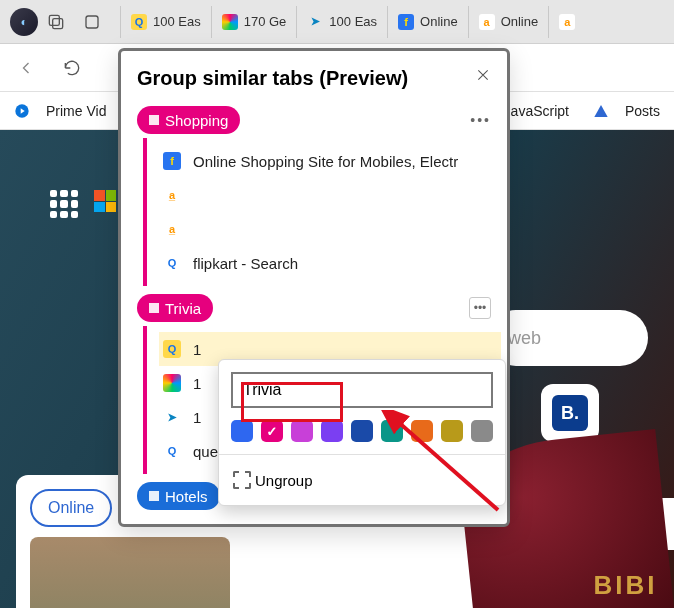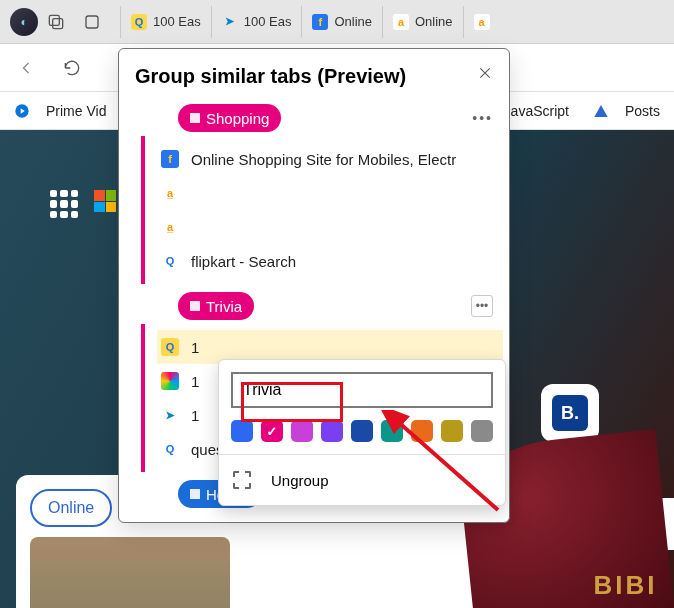--- a/index.html
+++ b/index.html
@@ -37,42 +37,42 @@
   .booking-tile { position:absolute; top:254px; right:44px; width:120px; text-align:center; color:#fff; font-size:14px; }
   .booking-tile .tile { width:58px; height:58px; border-radius:12px; background:#fff; margin:0 auto 10px; display:flex; align-items:center; justify-content:center; }
   .booking-tile .tile-inner { width:36px; height:36px; background:#0b3c8d; border-radius:6px; color:#fff; display:flex; align-items:center; justify-content:center; font-weight:bold; font-size:18px; }
 
   .nav-row { position:absolute; top:368px; right:0; height:52px; width:170px; background:#fff; display:flex; align-items:center; gap:26px; padding-left:10px; font-size:17px; color:#333; }
 
   .bible { position:absolute; bottom:0; right:0; width:200px; height:180px; background:radial-gradient(ellipse at 30% 30%, #8a2030, #4a0a12); border-top-left-radius:100px 60px; transform:rotate(-6deg); transform-origin: bottom right; overflow:hidden; }
   .bible-text { position:absolute; bottom:12px; right:14px; color:#d0a040; font-size:26px; letter-spacing:3px; font-weight:bold; transform:rotate(6deg); }
 
   
-  .popup { position:absolute; top:48px; left:118px; width:392px; background:#fff; border:1px solid #737373; border-radius:6px; box-shadow:0 8px 24px rgba(0,0,0,.15); padding:16px 6px 10px 16px; z-index:10; }
+  .popup { position:absolute; top:48px; left:118px; width:392px; background:#fff; border:3px solid #737373; border-radius:6px; box-shadow:0 8px 24px rgba(0,0,0,.15); padding:16px 6px 10px 16px; z-index:10; }
   .popup-title { font-size:20px; font-weight:600; margin-bottom:16px; }
   .popup-close { position:absolute; top:12px; right:12px; width:24px; height:24px; display:flex; align-items:center; justify-content:center; color:#555; font-size:16px; }
 
-  .group-chip { display:inline-flex; align-items:center; gap:6px; height:28px; padding:0 12px; border-radius:14px; color:#fff; font-size:15px;margin-left:43px; }
+  .group-chip { display:inline-flex; align-items:center; gap:6px; height:28px; padding:0 12px; border-radius:14px; color:#fff; font-size:15px; }
   .group-chip .sq { width:10px; height:10px; background:rgba(255,255,255,.9); }
   .group-row { display:flex; align-items:center; justify-content:space-between; margin:8px 0 4px; padding-right:10px; }
   .dots { color:#666; letter-spacing:2px; font-size:14px; }
 
   .tablist { border-left:4px solid; margin-left:6px; padding:6px 0 6px 12px; }
   .tab-item { display:flex; align-items:center; gap:12px; padding:8px 4px; font-size:15px; color:#222; white-space:nowrap; overflow:hidden; }
   .tab-item .ti-icon { width:18px; height:18px; display:flex; align-items:center; justify-content:center; border-radius:3px; font-size:11px; font-weight:bold; flex-shrink:0; }
 
   
   .flyout { position:absolute; top:359px; left:218px; width:288px; background:#fff; border:1px solid #d8d8d8; border-radius:6px; box-shadow:0 6px 18px rgba(0,0,0,.2); padding:12px; z-index:12; }
   .flyout input { width:100%; height:36px; border:2px solid #7a7a7a; padding:0 10px; font-size:16px; outline:none; }
   .redbox-input { position:absolute; top:10px; left:10px; width:102px; height:40px; border:3px solid #e01020; pointer-events:none; }
   .swatches { display:flex; gap:8px; margin-top:12px; }
   .swatch { width:22px; height:22px; border-radius:5px; display:flex; align-items:center; justify-content:center; }
   .swatch.sel::after { content:"✓"; color:#fff; font-size:13px; font-weight:bold; }
   .divider { height:1px; background:#e0e0e0; margin:12px -12px; }
-  .ungroup { display:flex; align-items:center; gap:20px; font-size:15px; padding:4px 2px; }
+  .ungroup { display:flex; align-items:center; gap:4px; font-size:15px; padding:4px 2px; }
   .ungroup .ug-icon { width:18px; height:18px; border:2px dashed #666; border-radius:2px; position:relative; }
 
   .dots-box { width:22px; height:22px; border:1px solid #c8c8c8; border-radius:3px; display:flex; align-items:center; justify-content:center; color:#666; font-size:12px; }
 
   
   .arrow { position:absolute; z-index:20; pointer-events:none; }
 
   
   .ico-yellow { background:#ffd84a; color:#1a73e8; }
   .ico-flip { background:#2874f0; color:#ffdc00; }
@@ -96,20 +96,24 @@
     <svg width="18" height="18" viewBox="0 0 24 24" fill="none" stroke="#555" stroke-width="1.8">
         <rect x="4" y="4" width="16" height="16" rx="3"></rect>
       </svg>
   </div>
   <div class="tabs">
     <div class="tab">
         <span class="favicon ico-yellow">Q</span>
         <span>100 Eas</span>
       </div>
     <div class="tab">
+        <span class="favicon ico-copilot"></span>
+        <span>170 Ge</span>
+      </div>
+    <div class="tab">
         <span class="favicon ico-binglogo">➤</span>
         <span>100 Eas</span>
       </div>
     <div class="tab">
         <span class="favicon ico-flip">f</span>
         <span>Online</span>
       </div>
     <div class="tab">
         <span class="favicon ico-amz">a</span>
         <span>Online</span>
@@ -170,20 +174,23 @@
       <span></span>
       <span></span>
     </div>
   <div class="ms-logo">
       <span></span>
       <span></span>
       <span></span>
       <span></span>
     </div>
 
+  <div class="search-pill">
+      <span>web</span>
+    </div>
 
   <div class="booking-tile">
     <div class="tile">
         <div class="tile-inner">B.</div>
       </div>
     <span>Booking.com</span>
   </div>
 
   <div class="feed-panel">
     <span class="discover-pill">Online</span>

